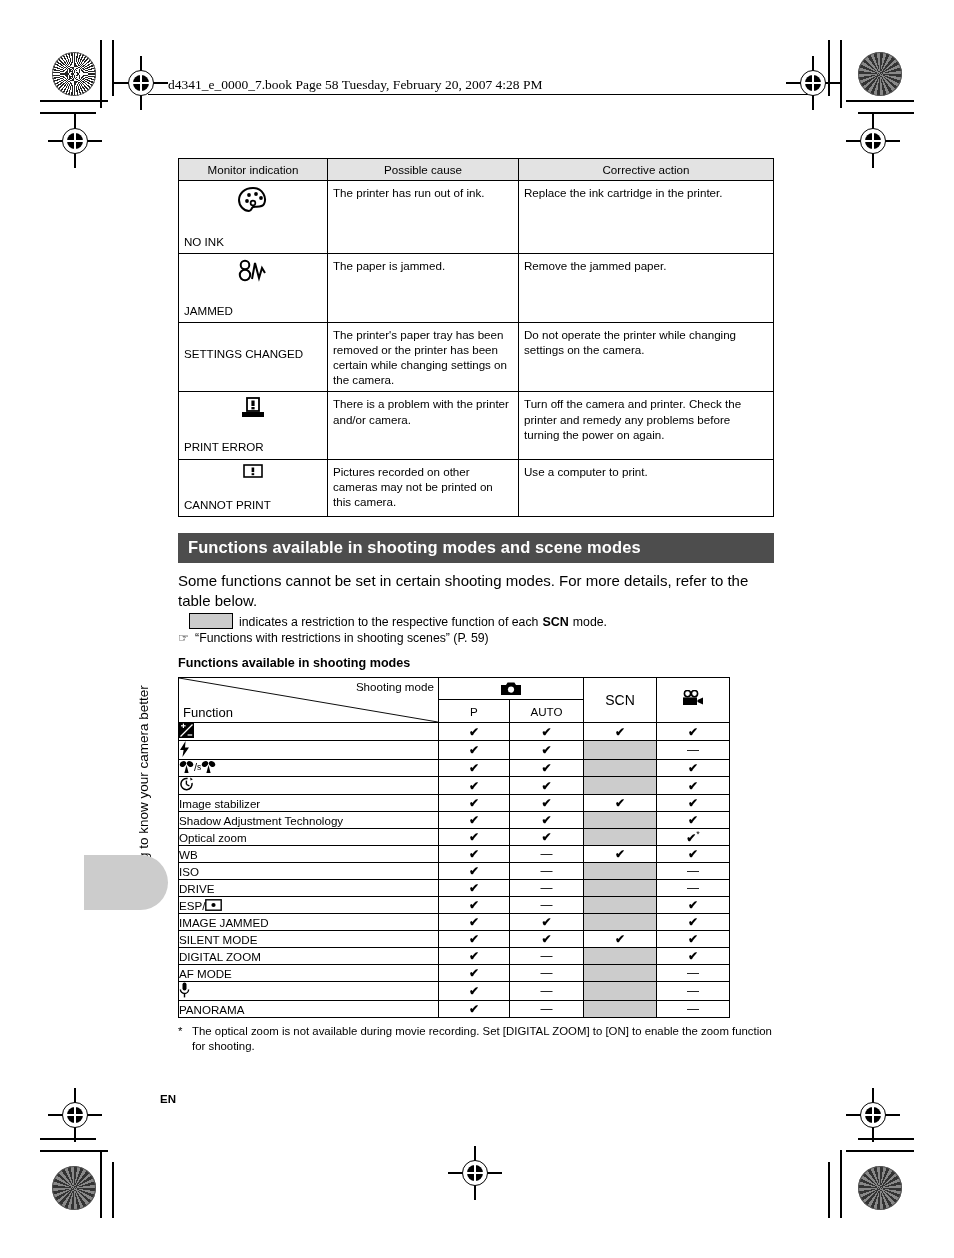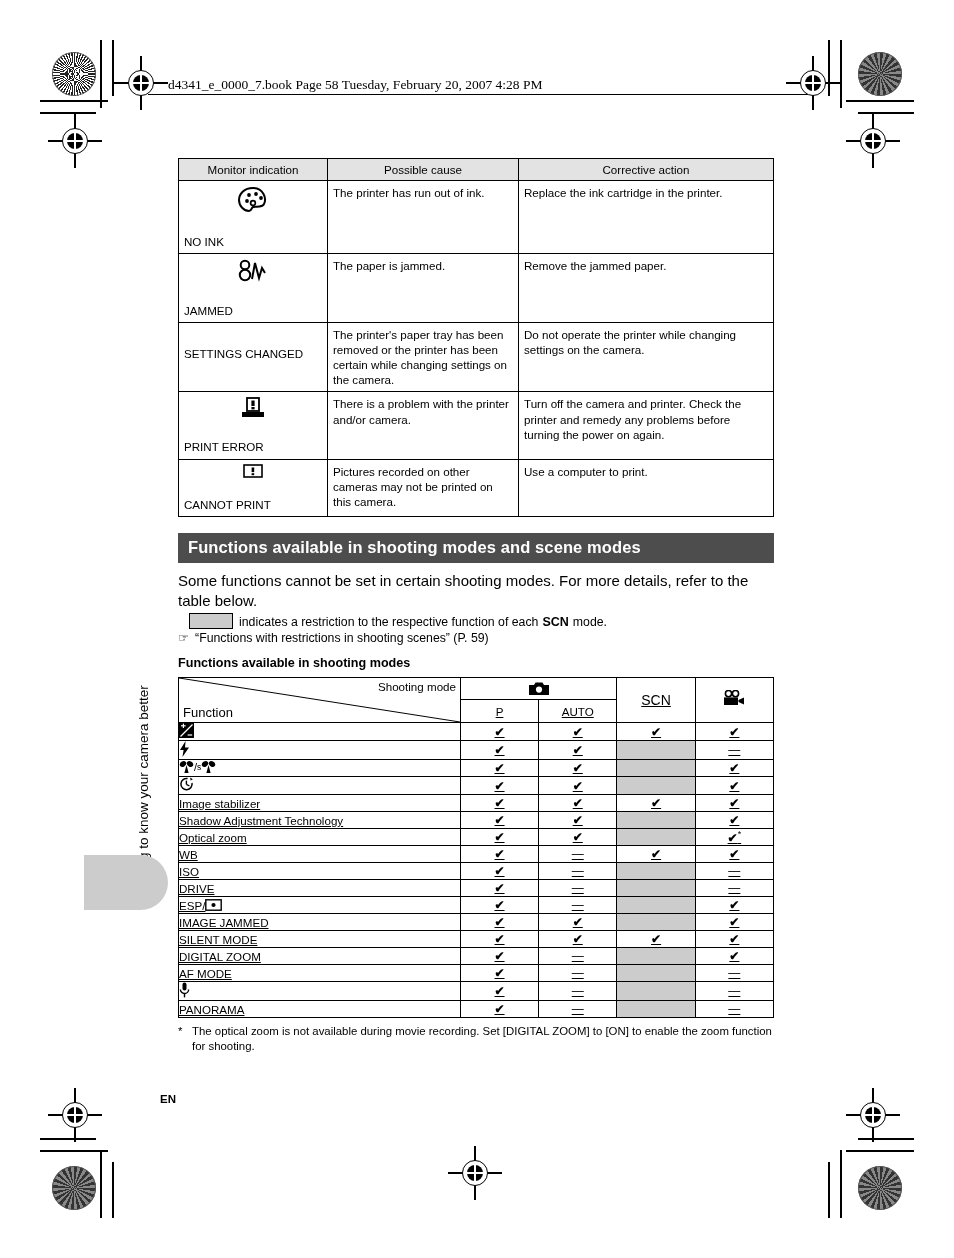--- a/index.html
+++ b/index.html
@@ -138,24 +138,23 @@
   .hand { margin-right: 6px; display: inline-block; }
   .subhead {
     margin-top: 11px;
     font-size: 12.6px;
     font-weight: bold;
   }
 
   
   table.fn {
     border-collapse: collapse;
-    width: 596px;
+    width: 552px;
     margin-top: 7px;
     font-size: 11.6px;
-    text-decoration: underline;
   }
   table.fn td, table.fn th {
     border: 1px solid #000;
     padding: 0;
     font-weight: normal;
   }
   .corner {
     position: relative;
     height: 44px;
     width: 284px;

